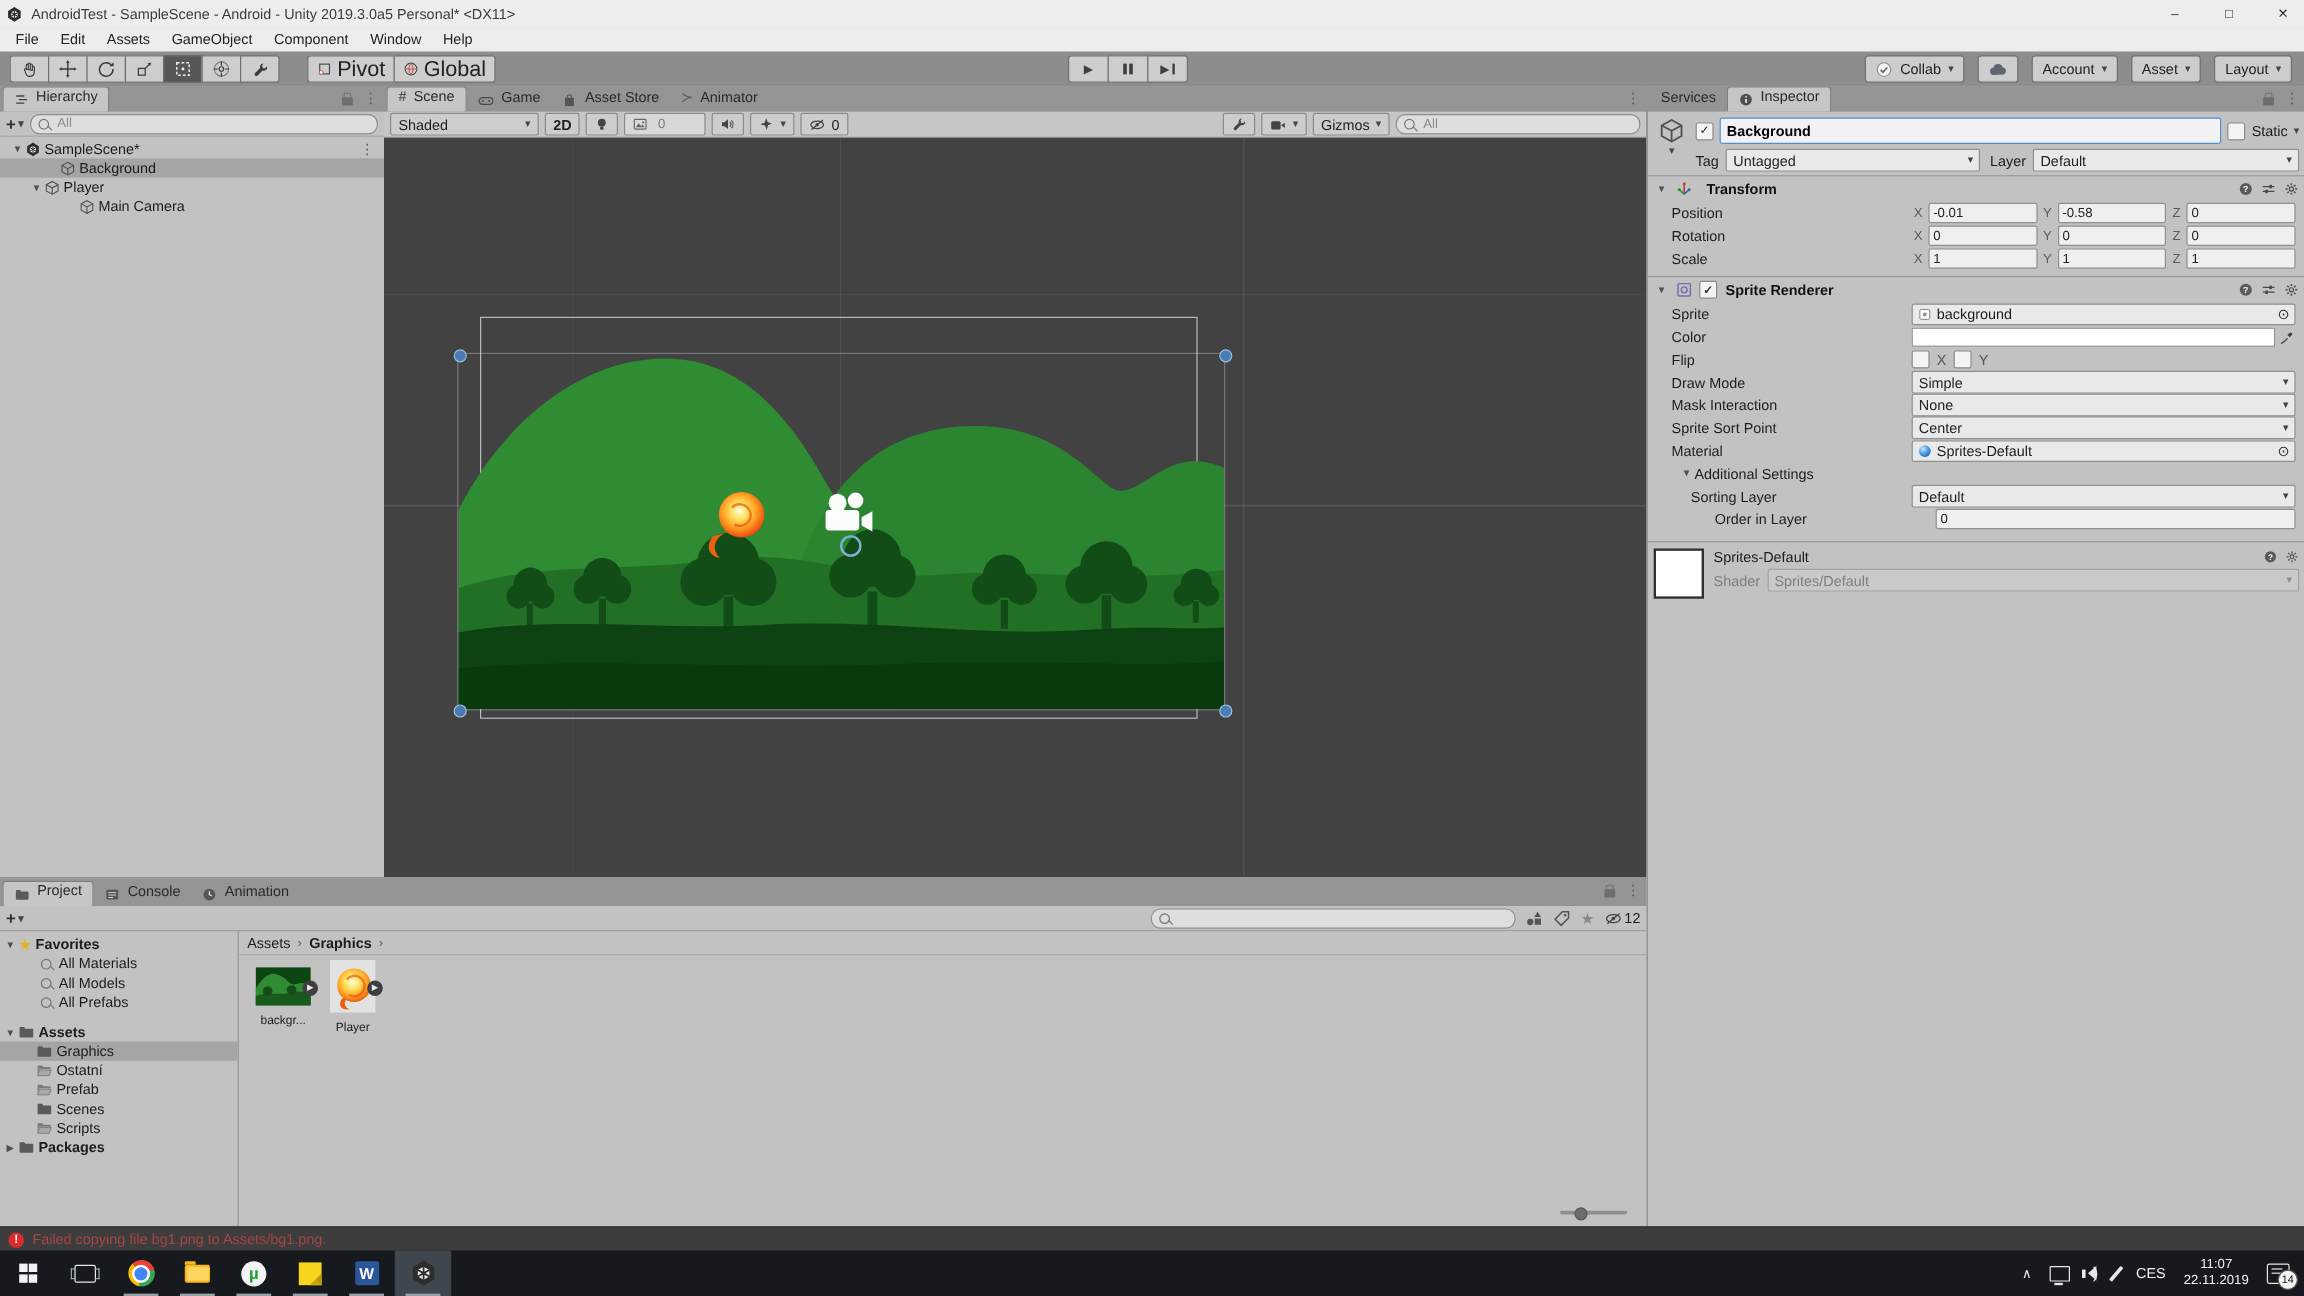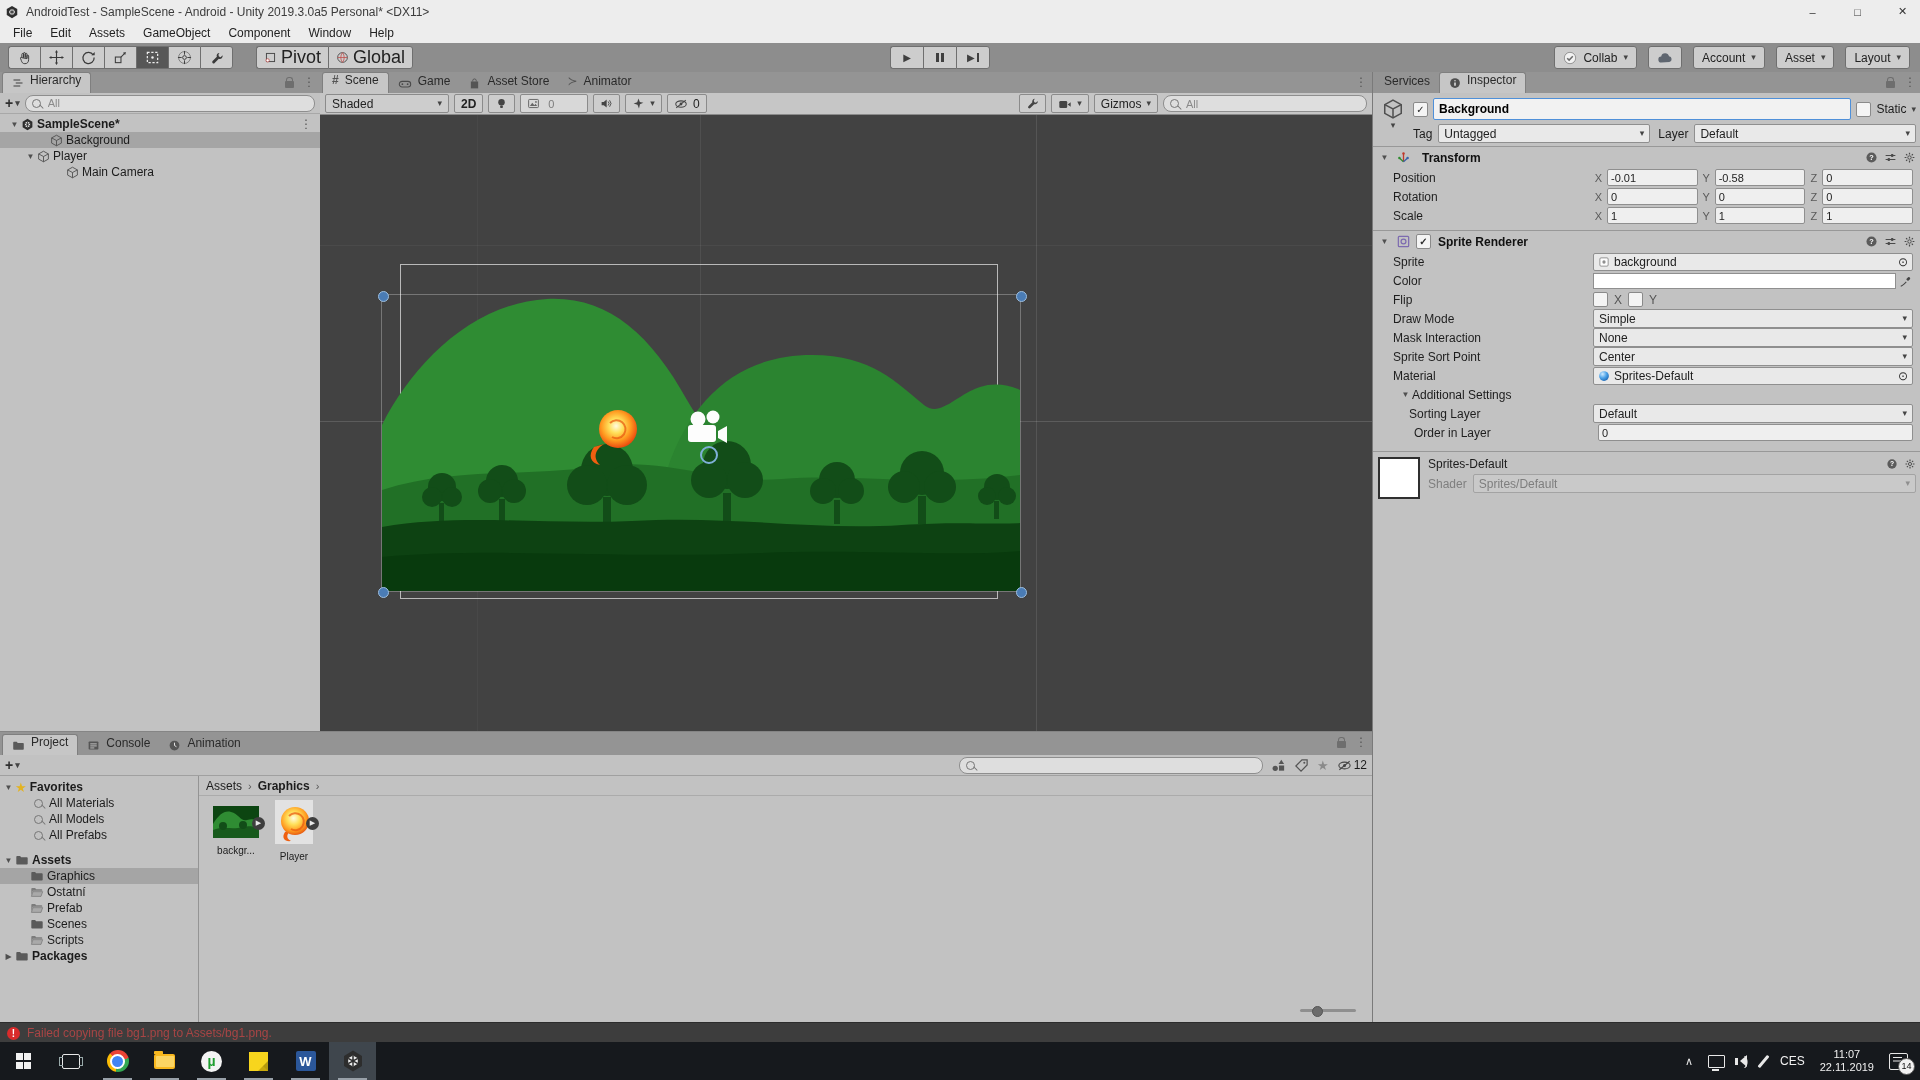--- a/index.html
+++ b/index.html
@@ -509,21 +509,21 @@
     </div>
   </div>
   <div style="padding-top:2px">
     <div class="trow">
       <span class="fold" style="margin-left:8px">▼</span>
       <span class="ico">
           <svg class="sym" width="13" height="13">
             <use href="#i-unity"></use>
           </svg>
         </span>
-      <span class="tlabel" style="font-weight:bold">SampleScene*</span>
+      <span class="tlabel" style="font-weight:normal">SampleScene*</span>
       <span class="kebab" style="position:absolute;right:8px">⋮</span>
     </div>
     <div class="trow selected">
       <span class="ico" style="margin-left:50px">
           <svg class="sym" width="13" height="13">
             <use href="#i-cube"></use>
           </svg>
         </span>
       <span class="tlabel">Background</span>
     </div>
@@ -951,21 +951,21 @@
   </div>
   <div class="irow" style="padding-left:36px">
     <span class="ilabel" style="width:184px">Sorting Layer</span>
     <div class="ifields">
         <div class="dd" style="flex:1">
       <span>Default</span>
       <span class="caret">▾</span>
         </div>
       </div>
   </div>
-  <div class="irow" style="padding-left:41px;margin-bottom:4px">
+  <div class="irow" style="padding-left:56px;margin-bottom:4px">
     <span class="ilabel" style="width:184px">Order in Layer</span>
     <div class="ifields">
         <input class="nfield" value="0" style="">
       </div>
   </div>
 
   <div class="matsec">
     <div class="mathead">
       <div class="swatch"></div>
       <div style="flex:1;min-width:0">

